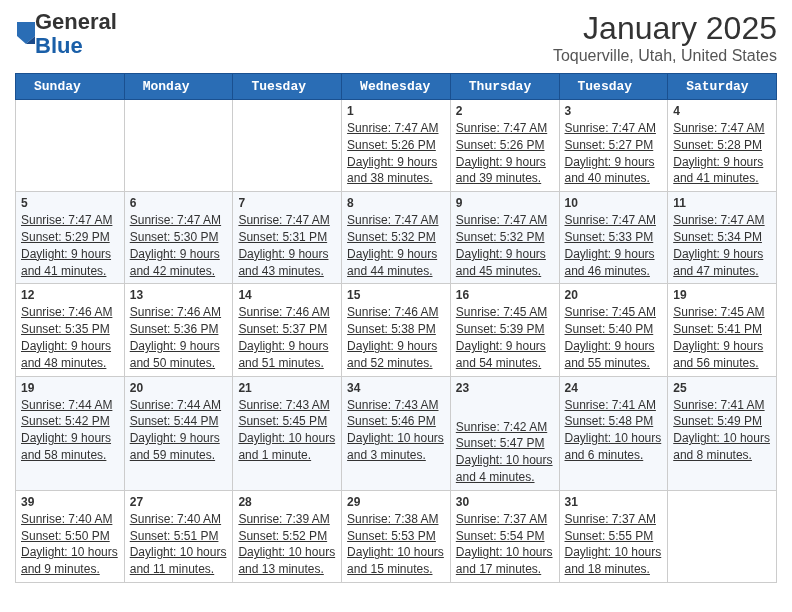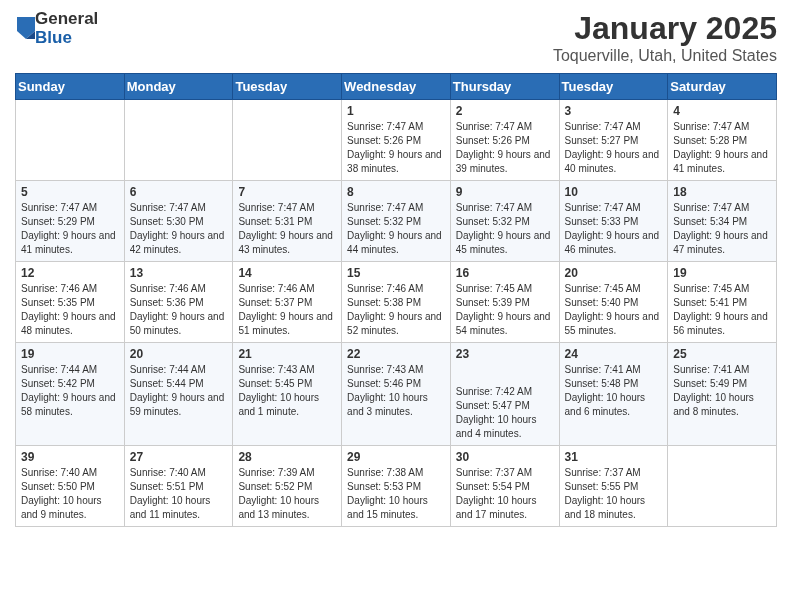--- a/index.html
+++ b/index.html
@@ -20,80 +20,82 @@
       align-items: flex-start;
       margin-bottom: 8px;
     }
     .logo {
       display: flex;
       align-items: center;
     }
     .logo-text {
       display: flex;
       flex-direction: column;
-      font-size: 17px;
+      font-size: 22px;
       font-weight: bold;
       line-height: 1.1;
     }
     .logo-general { color: #333; }
     .logo-blue { color: #1a5fa8; }
     .logo-icon {
       width: 18px;
       height: 22px;
       margin-left: 2px;
       margin-top: -2px;
     }
     .title-section {
       text-align: right;
     }
     .month-title {
       font-size: 32px;
-      font-weight: bold;
+      font-weight: normal;
       color: #333;
     }
     .location {
       font-size: 16px;
       color: #555;
     }
     .calendar {
       width: 100%;
       border-collapse: collapse;
       border: 1px solid #ccc;
     }
     .calendar th {
       background-color: #2a6db5;
       color: #fff;
       text-align: left;
-      padding: 5px 2px;
+      padding: 5px 18px;
       font-size: 13px;
       font-weight: bold;
       border: 1px solid #1a5090;
+      font-family: Liberation Mono, monospace;
     }
     .calendar td {
       vertical-align: top;
       padding: 4px 5px;
       border: 1px solid #ccc;
       width: calc(100% / 7);
       font-size: 10.5px;
       color: #333;
       height: 80px;
       background: #fff;
     }
     .calendar tr:nth-child(even) td {
       background-color: #f5f8fc;
     }
     .day-number {
       font-size: 12px;
       font-weight: bold;
       margin-bottom: 2px;
     }
     .day-info {
-      font-size: 10px;
+      font-size: 12px;
       line-height: 1.4;
       color: #333;
+      text-decoration: underline;
     }
     .empty-cell {
       background: #fff !important;
     }
   </style>
 </head>
 <body>
 
 <div class="container">
   <div class="header">
@@ -186,21 +188,21 @@
 Sunset: 5:32 PM
 Daylight: 9 hours and 45 minutes.</div>
           </td>
           <td>
             <div class="day-number">10</div>
             <div class="day-info" style="white-space: pre-line;">Sunrise: 7:47 AM
 Sunset: 5:33 PM
 Daylight: 9 hours and 46 minutes.</div>
           </td>
           <td>
-            <div class="day-number">18</div>
+            <div class="day-number">11</div>
             <div class="day-info" style="white-space: pre-line;">Sunrise: 7:47 AM
 Sunset: 5:34 PM
 Daylight: 9 hours and 47 minutes.</div>
           </td>
         </tr>
         <tr>
           <td>
             <div class="day-number">12</div>
             <div class="day-info" style="white-space: pre-line;">Sunrise: 7:46 AM
 Sunset: 5:35 PM
@@ -256,21 +258,21 @@
 Sunset: 5:44 PM
 Daylight: 9 hours and 59 minutes.</div>
           </td>
           <td>
             <div class="day-number">21</div>
             <div class="day-info" style="white-space: pre-line;">Sunrise: 7:43 AM
 Sunset: 5:45 PM
 Daylight: 10 hours and 1 minute.</div>
           </td>
           <td>
-            <div class="day-number">22</div>
+            <div class="day-number">34</div>
             <div class="day-info" style="white-space: pre-line;">Sunrise: 7:43 AM
 Sunset: 5:46 PM
 Daylight: 10 hours and 3 minutes.</div>
           </td>
           <td>
             <div class="day-number">23</div>
             <div class="day-info" style="white-space: pre-line; margin-top: 24px;">Sunrise: 7:42 AM
 Sunset: 5:47 PM
 Daylight: 10 hours and 4 minutes.</div>
           </td>

